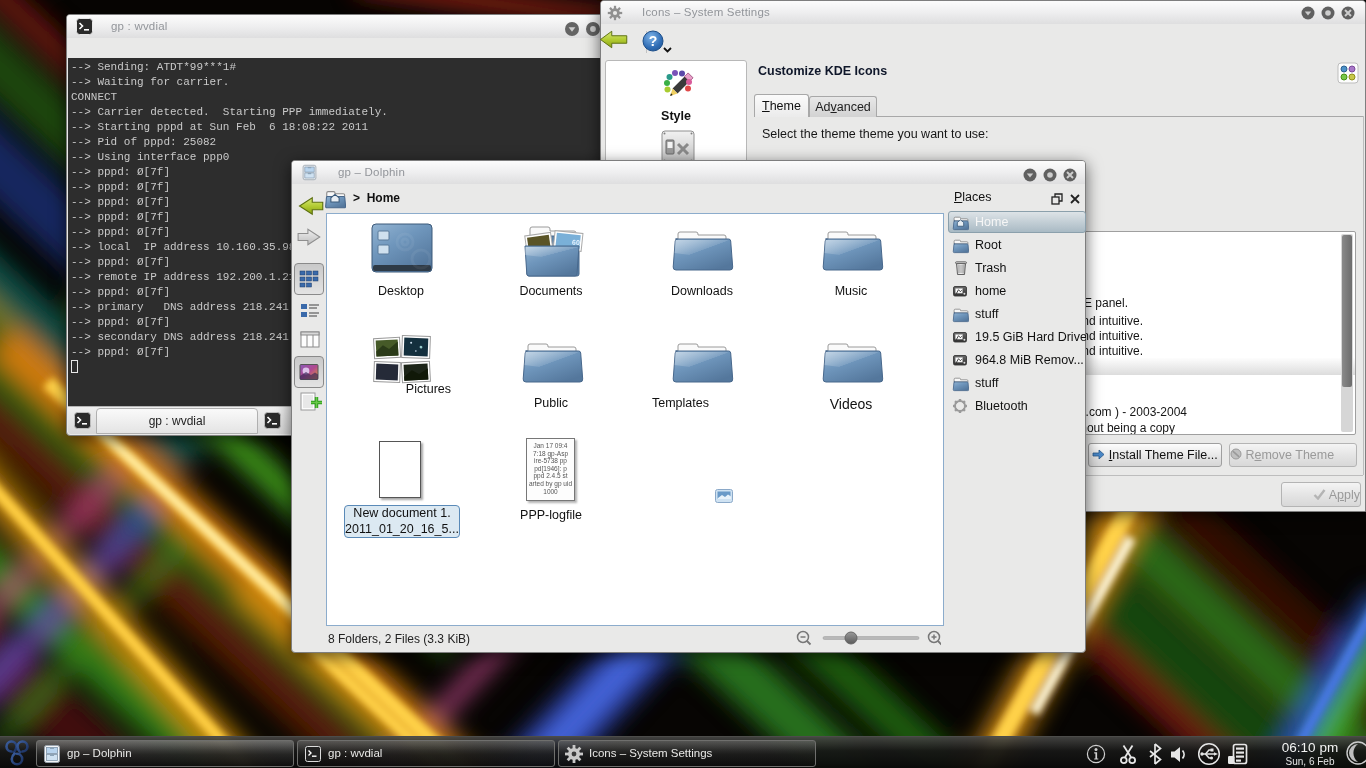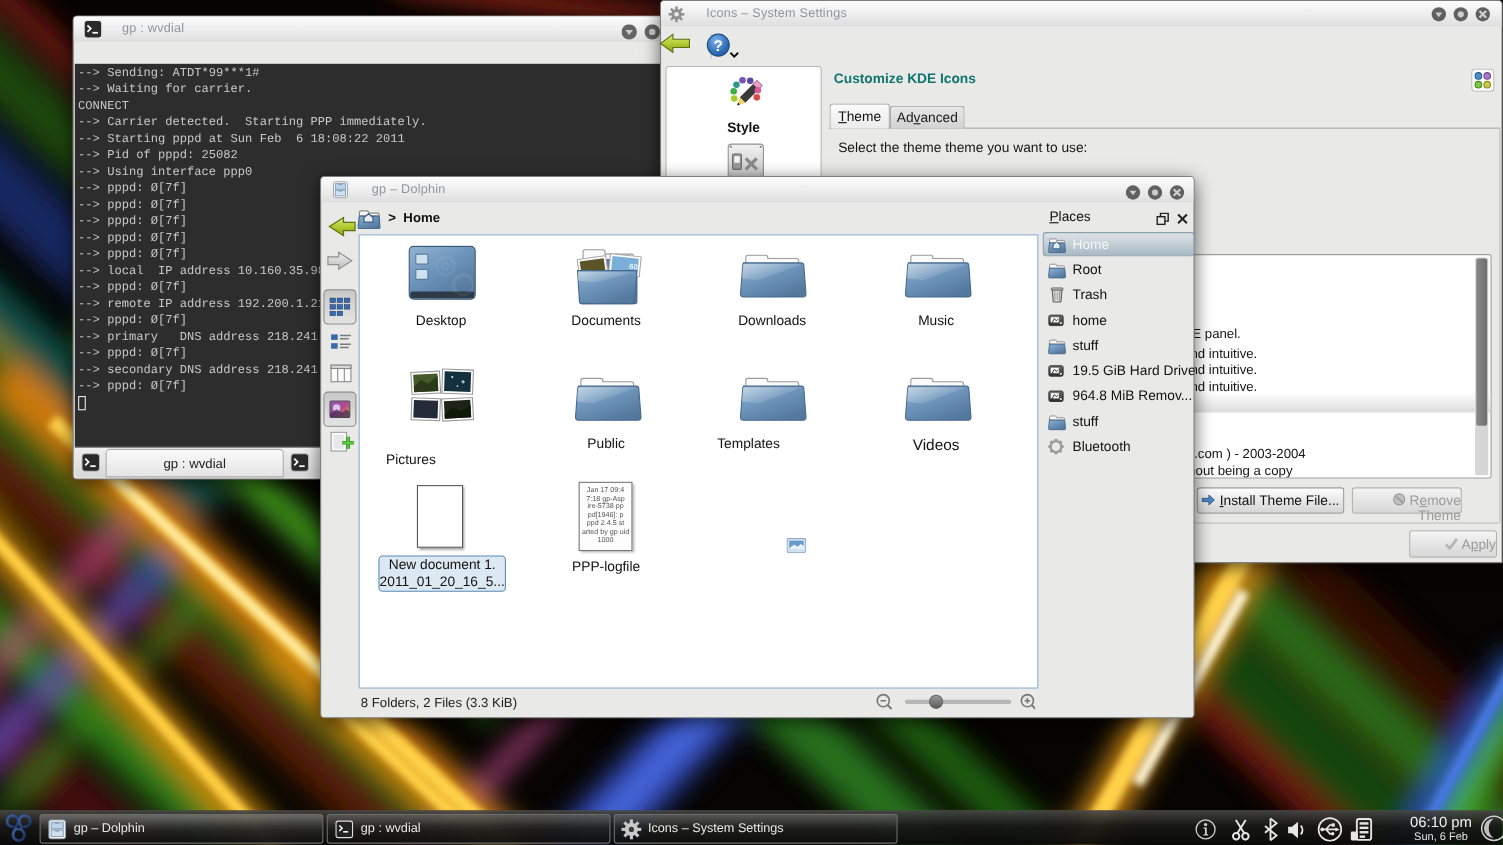--- a/index.html
+++ b/index.html
@@ -241,21 +241,21 @@
             <path d="M17 24l10-10"></path>
             <path d="M17 14l10 10"></path>
           </g>
    <circle cx="3.5" cy="3.5" r="1" fill="#808080"></circle>
           <circle cx="30.5" cy="3.5" r="1" fill="#808080"></circle>
           <circle cx="3.5" cy="30.5" r="1" fill="#808080"></circle>
           <circle cx="30.5" cy="30.5" r="1" fill="#808080"></circle>
   </svg>
  </div>
 
- <div class="abs" style="left:157px;top:63px;font-size:12.5px;font-weight:bold;color:#0f766e">Customize KDE Icons</div>
+ <div class="abs" style="left:157px;top:63px;font-size:12.5px;font-weight:bold;color:#0f172a">Customize KDE Icons</div>
  <svg class="abs" style="left:736px;top:61px" width="22" height="22" viewBox="0 0 22 22">
   <rect x="1" y="1" width="20" height="20" rx="3" fill="#fdfdfd" stroke="#bdbdbd"></rect>
   <circle cx="7" cy="7" r="3" fill="#4a90c8" stroke="#2a6090"></circle>
         <circle cx="15" cy="7" r="3" fill="#a878c8" stroke="#7a4898"></circle>
   <circle cx="7" cy="15" r="3" fill="#78c84a" stroke="#489018"></circle>
         <circle cx="15" cy="15" r="3" fill="#c8c84a" stroke="#909018"></circle>
  </svg>
 
  <div class="abs" style="left:153px;top:115px;width:609px;height:1px;background:#a8a8a8"></div>
  <div class="abs" style="left:762px;top:115px;width:1px;height:359px;background:#bdbdbd"></div>
@@ -273,21 +273,21 @@
   <div class="abs" style="right:168px;top:173px;font-size:12px;color:#151515;white-space:nowrap">David Vignoni ( icon-king.com ) - 2003-2004</div>
   <div class="abs" style="right:180px;top:189px;font-size:12px;color:#151515;white-space:nowrap">Uses the original SVGs without being a copy</div>
   <div class="abs" style="right:2px;top:2px;width:12px;height:198px;background:#d6d6d6;border-radius:2px">
    <div class="abs" style="left:1px;top:1px;width:10px;height:152px;background:linear-gradient(90deg,#8a8a8a,#6c6c6c);border-radius:2px"></div>
   </div>
  </div>
 
  <div class="abs" style="left:487px;top:442px;width:134px;height:24px;background:linear-gradient(#fdfdfd,#e4e4e4 60%,#d6d6d6);border:1px solid #9f9f9f;border-radius:3px;font-size:12.5px;color:#111;text-align:center;padding-top:4px"><svg width="13" height="11" viewBox="0 0 13 11" style="vertical-align:-1px">
           <path d="M1 4h6V1l5 4.5L7 10V7H1z" fill="#4a88c8" stroke="#2a5888" stroke-width=".8"></path>
         </svg> <span style="text-decoration:underline">I</span>nstall Theme File...</div>
- <div class="abs" style="left:628px;top:442px;width:100px;height:24px;background:linear-gradient(#f4f4f4,#e2e2e2 60%,#d8d8d8);border:1px solid #b4b4b4;border-radius:3px;font-size:12.5px;color:#9a9a9a;text-align:right;padding-top:4px"><svg width="12" height="12" viewBox="0 0 12 12" style="vertical-align:-1px">
+ <div class="abs" style="left:628px;top:442px;width:128px;height:24px;background:linear-gradient(#f4f4f4,#e2e2e2 60%,#d8d8d8);border:1px solid #b4b4b4;border-radius:3px;font-size:12.5px;color:#9a9a9a;text-align:left;padding-top:4px"><svg width="12" height="12" viewBox="0 0 12 12" style="vertical-align:-1px">
           <circle cx="6" cy="6" r="5" fill="#c0c0c0" stroke="#9a9a9a"></circle>
           <path d="M2.8 3.2l6.4 5.6" stroke="#9a9a9a" stroke-width="1.6"></path>
         </svg> R<span style="text-decoration:underline">e</span>move Theme</div>
  <div class="abs" style="left:680px;top:481px;width:80px;height:25px;background:linear-gradient(#f4f4f4,#e2e2e2 60%,#d8d8d8);border:1px solid #b4b4b4;border-radius:3px;font-size:12.5px;color:#9a9a9a;text-align:right;padding-top:5px"><svg width="13" height="11" viewBox="0 0 13 11" style="vertical-align:-1px">
           <path d="M1.5 6l3.5 3.5L11.5 1" stroke="#b4b4b4" stroke-width="2.4" fill="none"></path>
         </svg> A<span style="text-decoration:underline">p</span>ply</div>
 </div>
 
 <svg width="0" height="0" style="position:absolute">
  <defs>
@@ -539,21 +539,21 @@
   <g transform="rotate(2 16 40)">
           <rect x="3" y="29" width="26" height="20" fill="#fff" stroke="#999"></rect>
           <rect x="5" y="31" width="22" height="16" fill="#252a38"></rect>
         </g>
   <g transform="rotate(-3 46 40)">
           <rect x="31" y="29" width="28" height="20" fill="#fff" stroke="#999"></rect>
           <rect x="33" y="31" width="24" height="16" fill="#1c2418"></rect>
           <path d="M33 43l8-6 7 4 9-5v11H33z" fill="#101808"></path>
         </g>
  </svg>
- <div class="abs" style="left:59px;top:250px;width:100px;text-align:left;font-size:12.5px;color:#111">Pictures</div>
+ <div class="abs" style="left:59px;top:221px;width:100px;text-align:right;font-size:12.5px;color:#111">Pictures</div>
 
  <svg class="abs" style="left:228px;top:174px" width="64" height="50" viewBox="0 0 64 50">
         <use href="#folder"></use>
       </svg>
  <div class="abs" style="left:209px;top:235px;width:100px;text-align:center;font-size:12.5px;color:#111">Public</div>
  <svg class="abs" style="left:378px;top:174px" width="64" height="50" viewBox="0 0 64 50">
         <use href="#folder"></use>
       </svg>
  <div class="abs" style="left:360px;top:235px;width:100px;text-align:left;font-size:12.5px;color:#111">Templates</div>
  <svg class="abs" style="left:528px;top:174px" width="64" height="50" viewBox="0 0 64 50">

